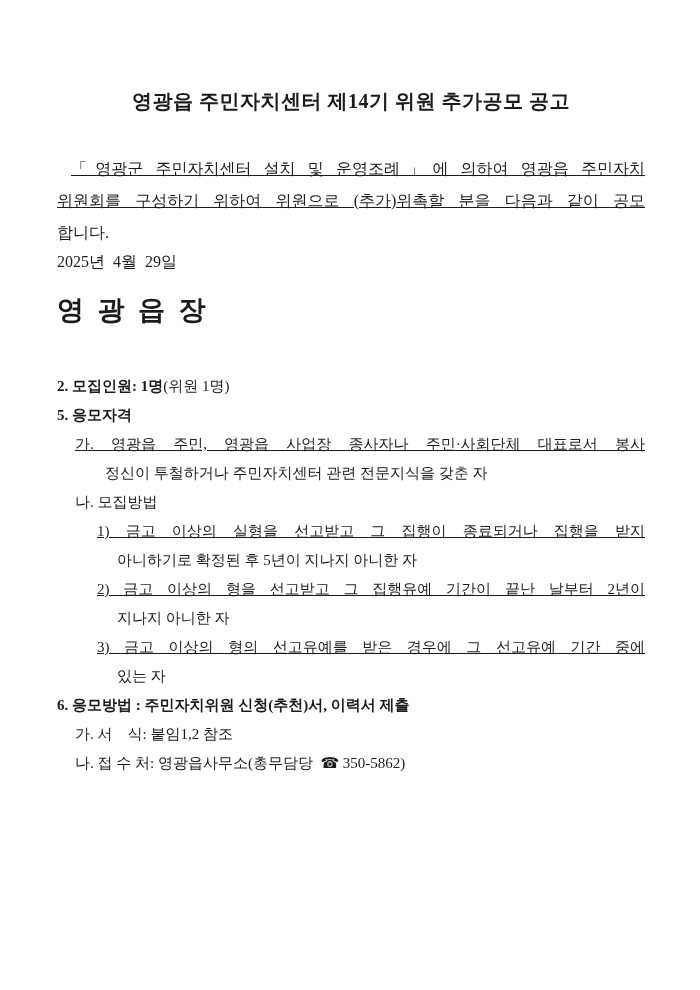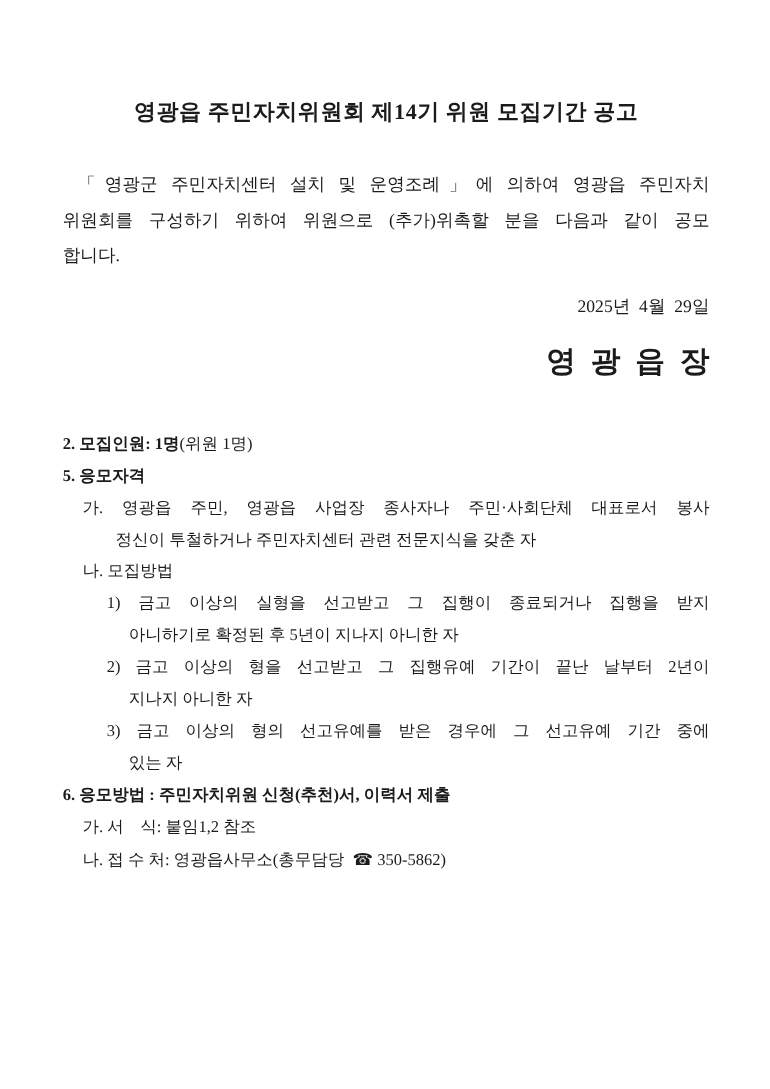--- a/index.html
+++ b/index.html
@@ -34,33 +34,34 @@
   .ln {
     white-space: pre-wrap;
     line-height: 29px;
   }
   .intro .ln { line-height: 32px; }
   .intro .first-line { padding-left: 14px; }
   .just {
     white-space: normal;
     text-align: justify;
     text-align-last: justify;
+    text-decoration: underline;
   }
   .date-line {
-    margin-top: 20px;
+    margin-top: 2px;
     font-size: 16px;
-    text-align: right;
+    text-align: left;
     white-space: pre-wrap;
     line-height: 22px;
   }
   .issuer-line {
     margin-top: 21px;
     font-size: 27px;
     font-weight: bold;
-    text-align: right;
+    text-align: left;
     white-space: pre-wrap;
     line-height: 32px;
   }
   .list {
     margin-top: 46px;
     font-size: 15px;
   }
   .b { font-weight: bold; }
   .gap { margin-top: 4px; }
   .ind-18 { padding-left: 18px; }
@@ -68,21 +69,21 @@
   .ind-48 { padding-left: 48px; }
   .ind-60 { padding-left: 60px; }
   .ind-70 { padding-left: 70px; }
   .phone-icon { font-family: "DejaVu Sans", sans-serif; }
 </style>
 </head>
 <body>
 
 <div class="page">
 
-  <h1 class="title">영광읍 주민자치위원회 제14기 위원 모집기간 공고</h1>
+  <h1 class="title">영광읍 주민자치센터 제14기 위원 추가공모 공고</h1>
 
   <div class="intro">
     <div class="ln just first-line">「영광군 주민자치센터 설치 및 운영조례」에 의하여 영광읍 주민자치</div>
     <div class="ln just">위원회를 구성하기 위하여 위원으로 (추가)위촉할 분을 다음과 같이 공모</div>
     <div class="ln">합니다.</div>
   </div>
 
   <div class="date-line">2025년  4월  29일</div>
 
   <div class="issuer-line">영  광  읍  장</div>

